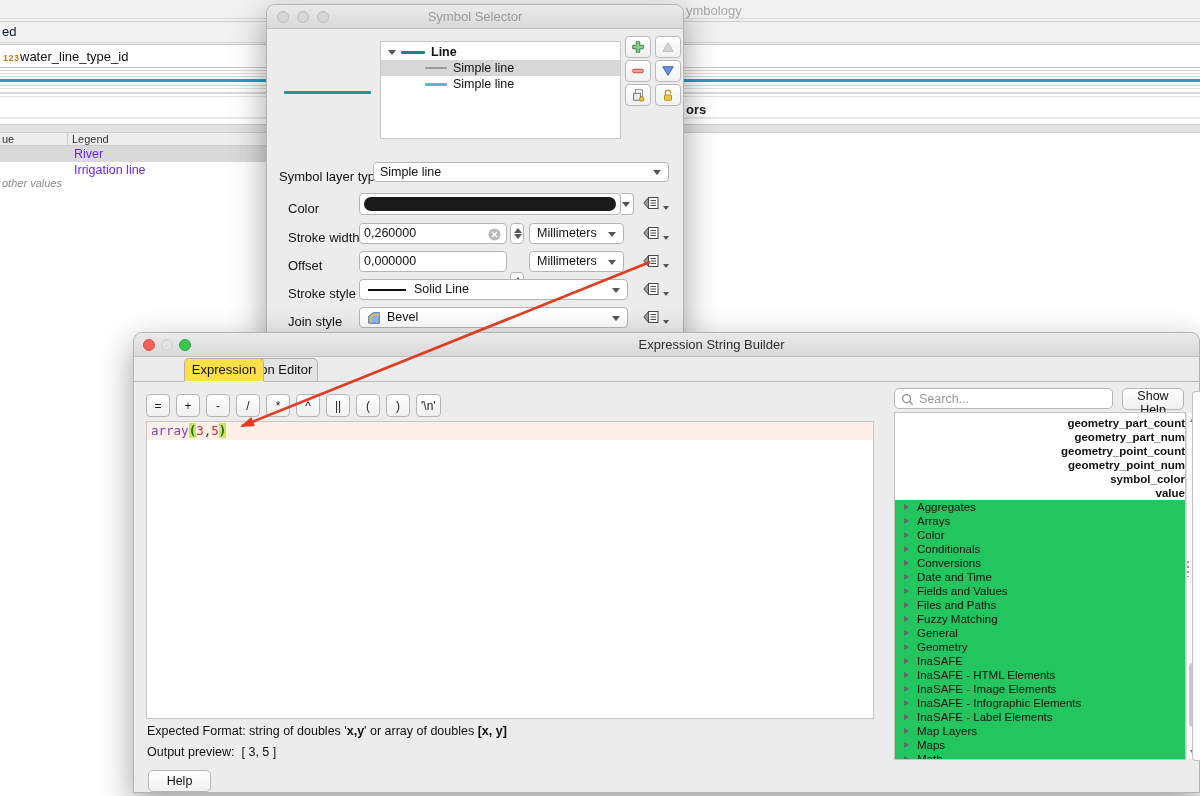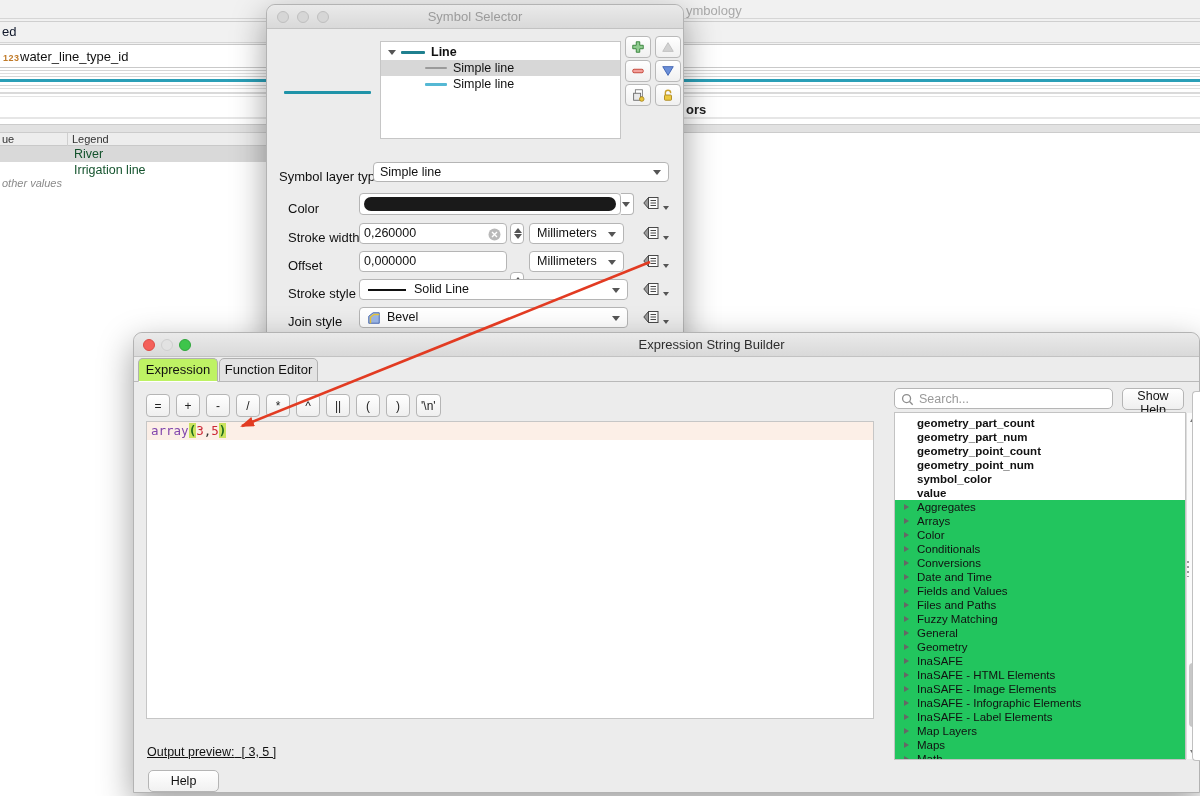--- a/index.html
+++ b/index.html
@@ -18,21 +18,21 @@
   .bg-title { left:686px; top:3px; font-size:13px; color:#a9a9a9; }
   .bg-ed { left:2px; top:24px; font-size:13px; color:#0f172a; }
   .bg-123 { left:3px; top:53px; font-size:9px; font-weight:bold; color:#c07a28; letter-spacing:.5px;}
   .bg-field { left:20px; top:49px; font-size:13px; color:#111; }
   .bg-ors { left:686px; top:102px; font-size:13px; font-weight:bold; color:#222; }
   .cat-header { left:0; top:133px; width:270px; height:13px; background:#ededed;
     border-bottom:1px solid #c9c9c9; font-size:11px; color:#333; }
   .cat-header .colsep { position:absolute; left:67px; top:0; width:1px; height:13px; background:#cfcfcf; }
   .cat-header .h-val { position:absolute; left:2px; top:0px; }
   .cat-header .h-leg { position:absolute; left:72px; top:0px; }
-  .cat-row { left:0; width:270px; height:16px; font-size:12.5px; color:#14532d; }
+  .cat-row { left:0; width:270px; height:16px; font-size:12.5px; color:#6d28d9; }
   .cat-row .lbl { position:absolute; left:74px; top:1px; }
   .cat-row.sel { background:#d9d9d9; }
   .cat-other { left:2px; top:177px; font-size:11px; color:#8a8a8a; font-style:italic; }
 
   
   .dialog { background:#ececec; border:1px solid #b3b3b3; border-radius:9px 9px 0 0;
     box-shadow:0 12px 34px rgba(0,0,0,.38); }
   .titlebar { position:absolute; left:0; top:0; right:0; height:24px;
     background:linear-gradient(#eaeaea,#d9d9d9); border-bottom:1px solid #c2c2c2;
     border-radius:9px 9px 0 0; }
@@ -67,21 +67,21 @@
   .ov-caret { position:absolute; width:0; height:0; border-left:3px solid transparent;
     border-right:3px solid transparent; border-top:4px solid #555; }
   .clear-x { position:absolute; width:13px; height:13px; }
 
   
   #expr-builder { left:133px; top:332px; width:1067px; height:461px; z-index:20; border-radius:9px 9px 0 0; }
   #expr-builder .titlebar { border-radius:9px 9px 0 0; }
   #expr-builder .title-text { color:#2e2e2e; padding-left:90px; }
   .tab { position:absolute; top:25px; height:24px; font-size:13px; color:#111;
     border:1px solid #b0b0b0; border-radius:5px 5px 0 0; text-align:center; line-height:22px; }
-  .tab.active { background:#bef264; border-bottom:1px solid #fff; z-index:2; }
+  .tab.active { background:#fde047; border-bottom:1px solid #fff; z-index:2;margin-left:46px; }
   .tab.inactive { background:#e3e3e3; }
   .tab-sep { position:absolute; left:0; top:48px; width:100%; height:1px; background:#b9b9b9; }
   .op-row { position:absolute; left:12px; top:61px; display:flex; gap:6px; }
   .op-btn { min-width:24px; height:23px; background:linear-gradient(#ffffff,#efefef);
     border:1px solid #b5b5b5; border-radius:4px; font-size:12px; color:#222; padding:0 4px;
     font-family:"Liberation Sans",sans-serif; }
   .code-editor { position:absolute; left:12px; top:88px; width:728px; height:298px;
     background:#fff; border:1px solid #c6c6c6; }
   .code-line { height:18px; background:#fcefe7; font-family:"DejaVu Sans Mono",monospace;
     font-size:12.5px; line-height:18px; padding-left:4px; }
@@ -95,34 +95,34 @@
     border:none; outline:none; font-size:12.5px; color:#333;
     font-family:"Liberation Sans",sans-serif; background:transparent; }
   .search-box input::placeholder { color:#9a9a9a; }
   .show-help-btn { position:absolute; left:988px; top:55px; width:62px; height:22px;
     background:linear-gradient(#ffffff,#efefef); border:1px solid #b5b5b5; border-radius:5px;
     font-size:12.5px; color:#111; font-family:"Liberation Sans",sans-serif; }
   .fn-list { position:absolute; left:760px; top:79px; width:292px; height:348px;
     background:#fff; border:1px solid #c3c3c3; overflow:hidden; display:flex; flex-direction:column; }
   .fn-leafwrap { padding:3px 0 0 0; background:#fff; }
   .fn-groupwrap { flex:1; background:#22c55e; }
-  .fn-leaf { height:14px; line-height:14px; padding-left:22px; font-size:11.5px; font-weight:bold; color:#111; }
+  .fn-leaf { height:14px; line-height:14px; padding-left:22px; font-size:11.5px; font-weight:bold; color:#111;text-align:right; }
   .fn-group { position:relative; height:14px; line-height:14px; padding-left:22px; font-size:11.5px; color:#111; }
   .tri-right { position:absolute; left:9px; top:3.5px; width:0; height:0;
     border-top:3.5px solid transparent; border-bottom:3.5px solid transparent; border-left:5px solid #666; }
   .fn-scrollbar { position:absolute; right:1px; top:80px; width:12px; height:346px;
     background:#fbfbfb; border-left:1px solid #ddd; }
   .sb-up { position:absolute; left:2.5px; top:4px; width:0; height:0;
     border-left:3.5px solid transparent; border-right:3.5px solid transparent; border-bottom:5px solid #777; }
   .sb-dn { position:absolute; left:2.5px; bottom:4px; width:0; height:0;
     border-left:3.5px solid transparent; border-right:3.5px solid transparent; border-top:5px solid #777; }
   .sb-thumb { position:absolute; left:2px; width:8px; border-radius:4px; background:#c7c7c7; }
   .expected { position:absolute; left:13px; top:391px; font-size:12.5px; color:#111; }
-  .outprev { position:absolute; left:13px; top:412px; font-size:12.5px; color:#111;text-decoration:underline; }
-  .help-btn { position:absolute; left:14px; top:437px; width:71px; height:22px;
+  .outprev { position:absolute; left:13px; top:412px; font-size:12.5px; color:#111; }
+  .help-btn { position:absolute; left:14px; top:437px; width:63px; height:22px;
     background:linear-gradient(#ffffff,#f1f1f1); border:1px solid #b5b5b5; border-radius:5px;
     font-size:12.5px; color:#111; font-family:"Liberation Sans",sans-serif; }
   .side-sliver { position:absolute; left:1058px; top:58px; width:9px; height:370px;
     background:#fff; border:1px solid #c0c0c0; border-right:none; border-radius:4px 0 0 4px; }
   .split-dots { position:absolute; left:1053px; top:228px; width:2px; height:16px;
     background:repeating-linear-gradient(#9a9a9a 0 2px, transparent 2px 5px); }
 
   #arrow-overlay { position:absolute; left:0; top:0; width:1200px; height:796px;
     z-index:50; pointer-events:none; }
 </style>
@@ -484,20 +484,23 @@
       </div>
   </div>
   <div class="fn-scrollbar">
     <span class="sb-up"></span>
     <span class="sb-dn"></span>
     <span class="sb-thumb" style="top:250px;height:64px;"></span>
   </div>
   <div class="side-sliver"></div>
   <div class="split-dots"></div>
 
+  <div class="expected">
+    <span>Expected Format: string of doubles '</span><b>x,y</b><span>' or array of doubles </span><b>[x, y]</b>
+  </div>
   <div class="outprev">
     <span>Output preview:</span>&nbsp;
     <span>[ 3, 5 ]</span>
   </div>
   <button class="help-btn">Help</button>
 </div>
 
 <svg id="arrow-overlay">
   <defs>
     <marker id="ah" markerUnits="userSpaceOnUse" markerWidth="16" markerHeight="12" refX="12" refY="5" orient="auto">

